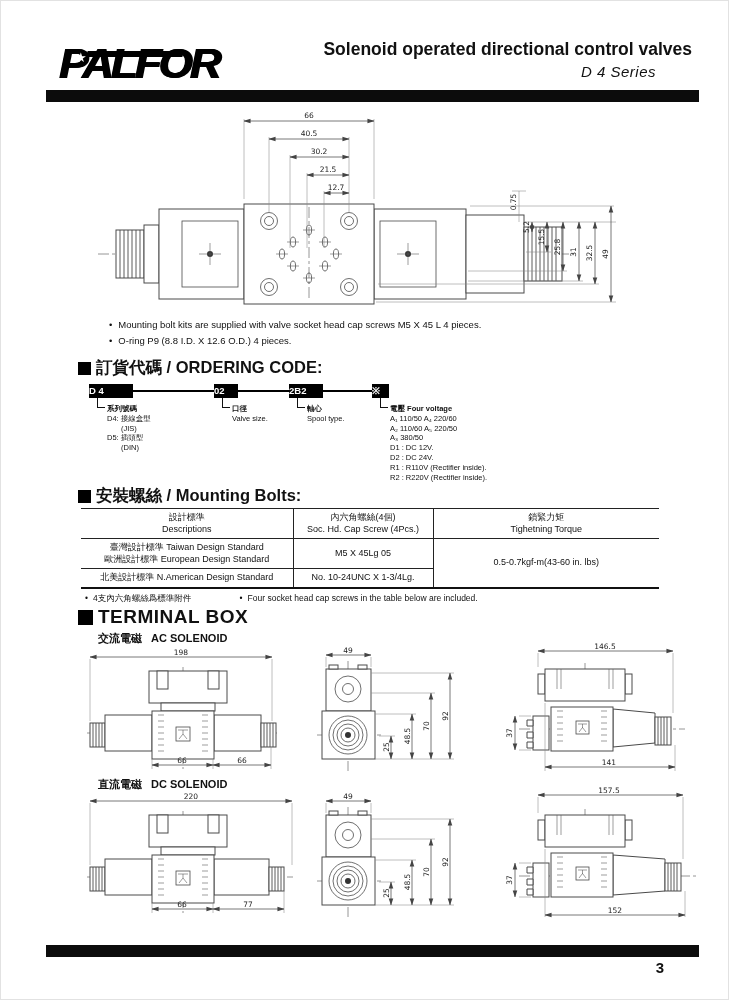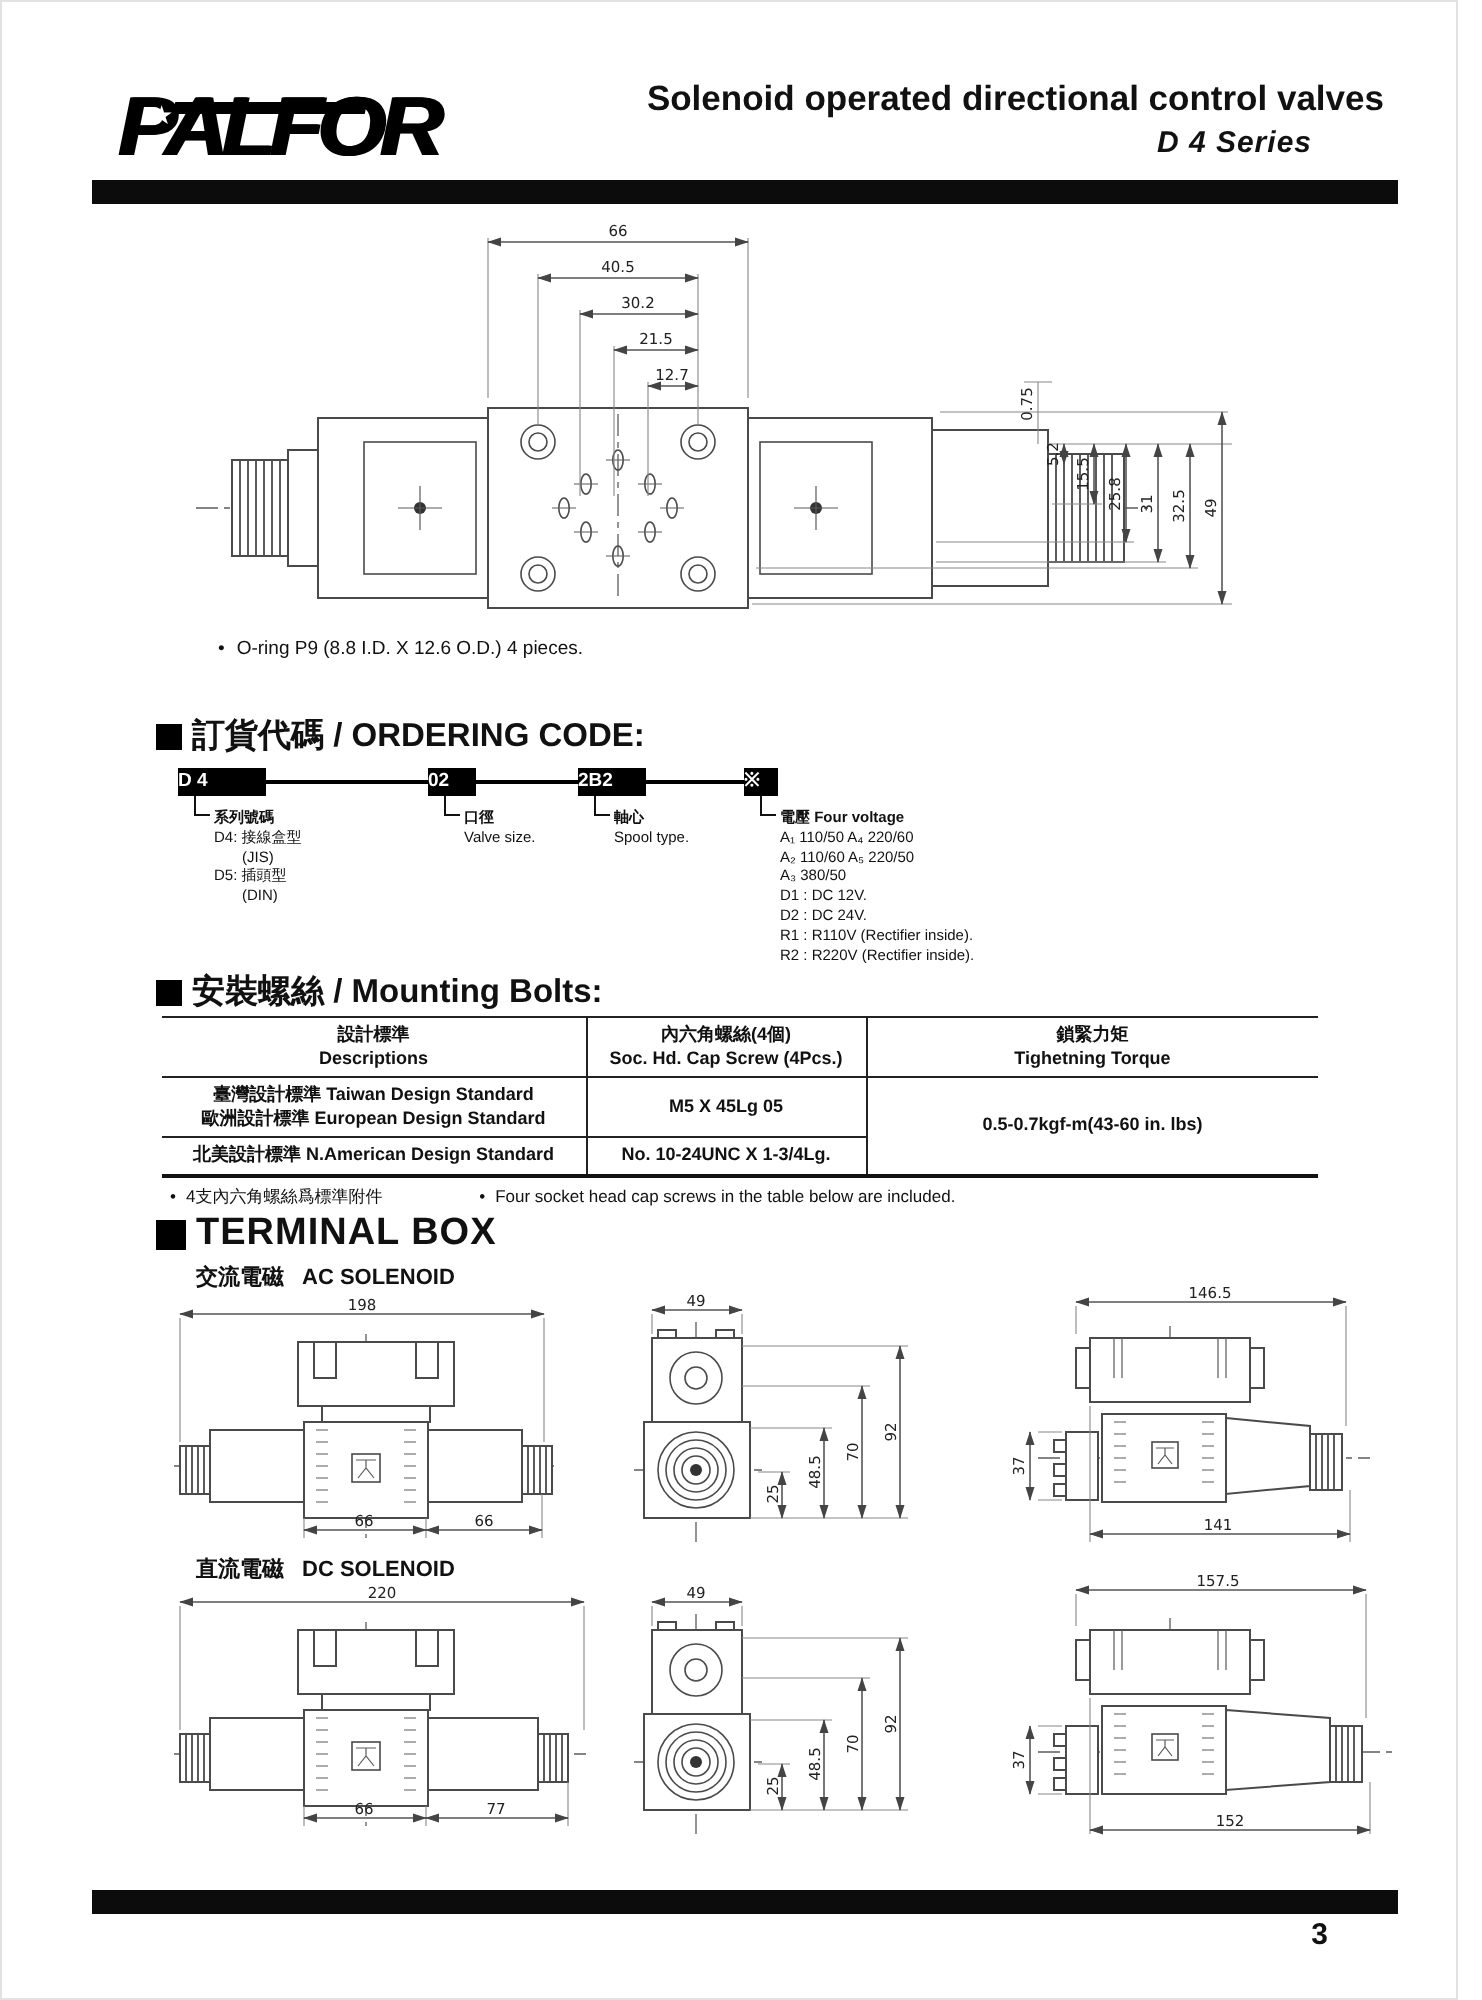--- a/index.html
+++ b/index.html
@@ -7,21 +7,21 @@
         font-family:"Liberation Sans",sans-serif;color:#111;border:1px solid #e2e2e2;box-sizing:border-box}
   .abs{position:absolute}
 
   
   .logo{left:58px;top:40px;font-size:44px;font-weight:bold;font-style:italic;
         letter-spacing:-3px;line-height:46px;color:#000;
         text-shadow:1px 0 #000,-0.5px 0 #000;transform:scaleY(.95)}
   .logo-bar{left:86px;top:50px;width:96px;height:6px;background:#000;transform:skew(-12deg)}
   .logo-star{left:74px;top:49px;font-size:13px;color:#fff;font-style:normal;z-index:3}
   .title1{right:36px;top:38px;font-size:17.5px;font-weight:bold;white-space:nowrap}
-  .title2{right:72px;top:62px;font-size:15px;font-weight:bold;font-style:italic;letter-spacing:.5px}
+  .title2{right:72px;top:62px;font-size:15px;font-weight:normal;font-style:italic;letter-spacing:.5px}
   .hbar{left:45px;top:89px;width:653px;height:12px;background:#0c0c0c}
   .fbar{left:45px;top:944px;width:653px;height:12px;background:#0c0c0c}
   .pageno{right:64px;top:958px;font-size:15px;font-weight:600}
 
   
   .bullets{left:108px;top:316px;font-size:9.5px;line-height:15.5px}
   .bullets .b{margin-right:6px}
 
   
   .sec-h{display:flex;align-items:center;gap:5px;font-weight:bold}
@@ -37,21 +37,21 @@
   .conn{position:absolute;top:389px;height:2px;background:#000}
   .lcorn{position:absolute;width:7px;height:9px;border-left:1.5px solid #111;border-bottom:1.5px solid #111}
   .ord-note{position:absolute;font-size:7.5px;line-height:9.8px;white-space:nowrap}
   .ord-note div:first-child{font-weight:bold}
   .ord-note .ind{padding-left:14px}
 
   
   .mtable{position:absolute;left:80px;top:507px;width:578px;border-collapse:collapse;
           font-size:9px;line-height:11.5px;text-align:center;color:#111;
           border-top:1.2px solid #222;border-bottom:2.2px solid #111}
-  .mtable th,.mtable td{padding:3px 2px;font-weight:bold}
+  .mtable th,.mtable td{padding:3px 2px;font-weight:normal}
   .mtable th{border-bottom:1px solid #222}
   .mtable .vl{border-left:1px solid #222}
   .mtable .rb{border-bottom:1px solid #222}
   .tnotes{left:84px;top:592px;font-size:8.5px;white-space:nowrap}
   .tnotes .b{margin-right:5px}
   .tnotes .gap{display:inline-block;width:46px}
 
   
   .sol-label{font-weight:bold;font-size:11px;white-space:nowrap}
   .sol-label .en{margin-left:9px}
@@ -149,20 +149,21 @@
     <text class="dt dtm" transform="rotate(-90 464 138)" x="464" y="138">25.8</text>
     <line class="dim" x1="483" y1="113" x2="483" y2="172"></line>
     <text class="dt dtm" transform="rotate(-90 480 143)" x="480" y="143">31</text>
     <line class="dim" x1="499" y1="113" x2="499" y2="175"></line>
     <text class="dt dtm" transform="rotate(-90 496 144)" x="496" y="144">32.5</text>
     <line class="dim" x1="515" y1="97" x2="515" y2="193"></line>
     <text class="dt dtm" transform="rotate(-90 512 145)" x="512" y="145">49</text>
   </svg>
 
   <div class="abs bullets">
+    <div><span class="b">•</span><span>Mounting bolt kits are supplied with valve socket head cap screws M5 X 45 L 4 pieces.</span></div>
     <div><span class="b">•</span><span>O-ring P9 (8.8 I.D. X 12.6 O.D.) 4 pieces.</span></div>
   </div>
 
   <div class="abs sec-h h-order">
     <span class="sq"></span>
     <span>訂貨代碼 / ORDERING CODE:</span>
   </div>
   <div class="code-box" style="left:88px;width:44px">D 4</div>
   <div class="conn" style="left:132px;width:81px"></div>
   <div class="code-box" style="left:213px;width:24px">02</div>

